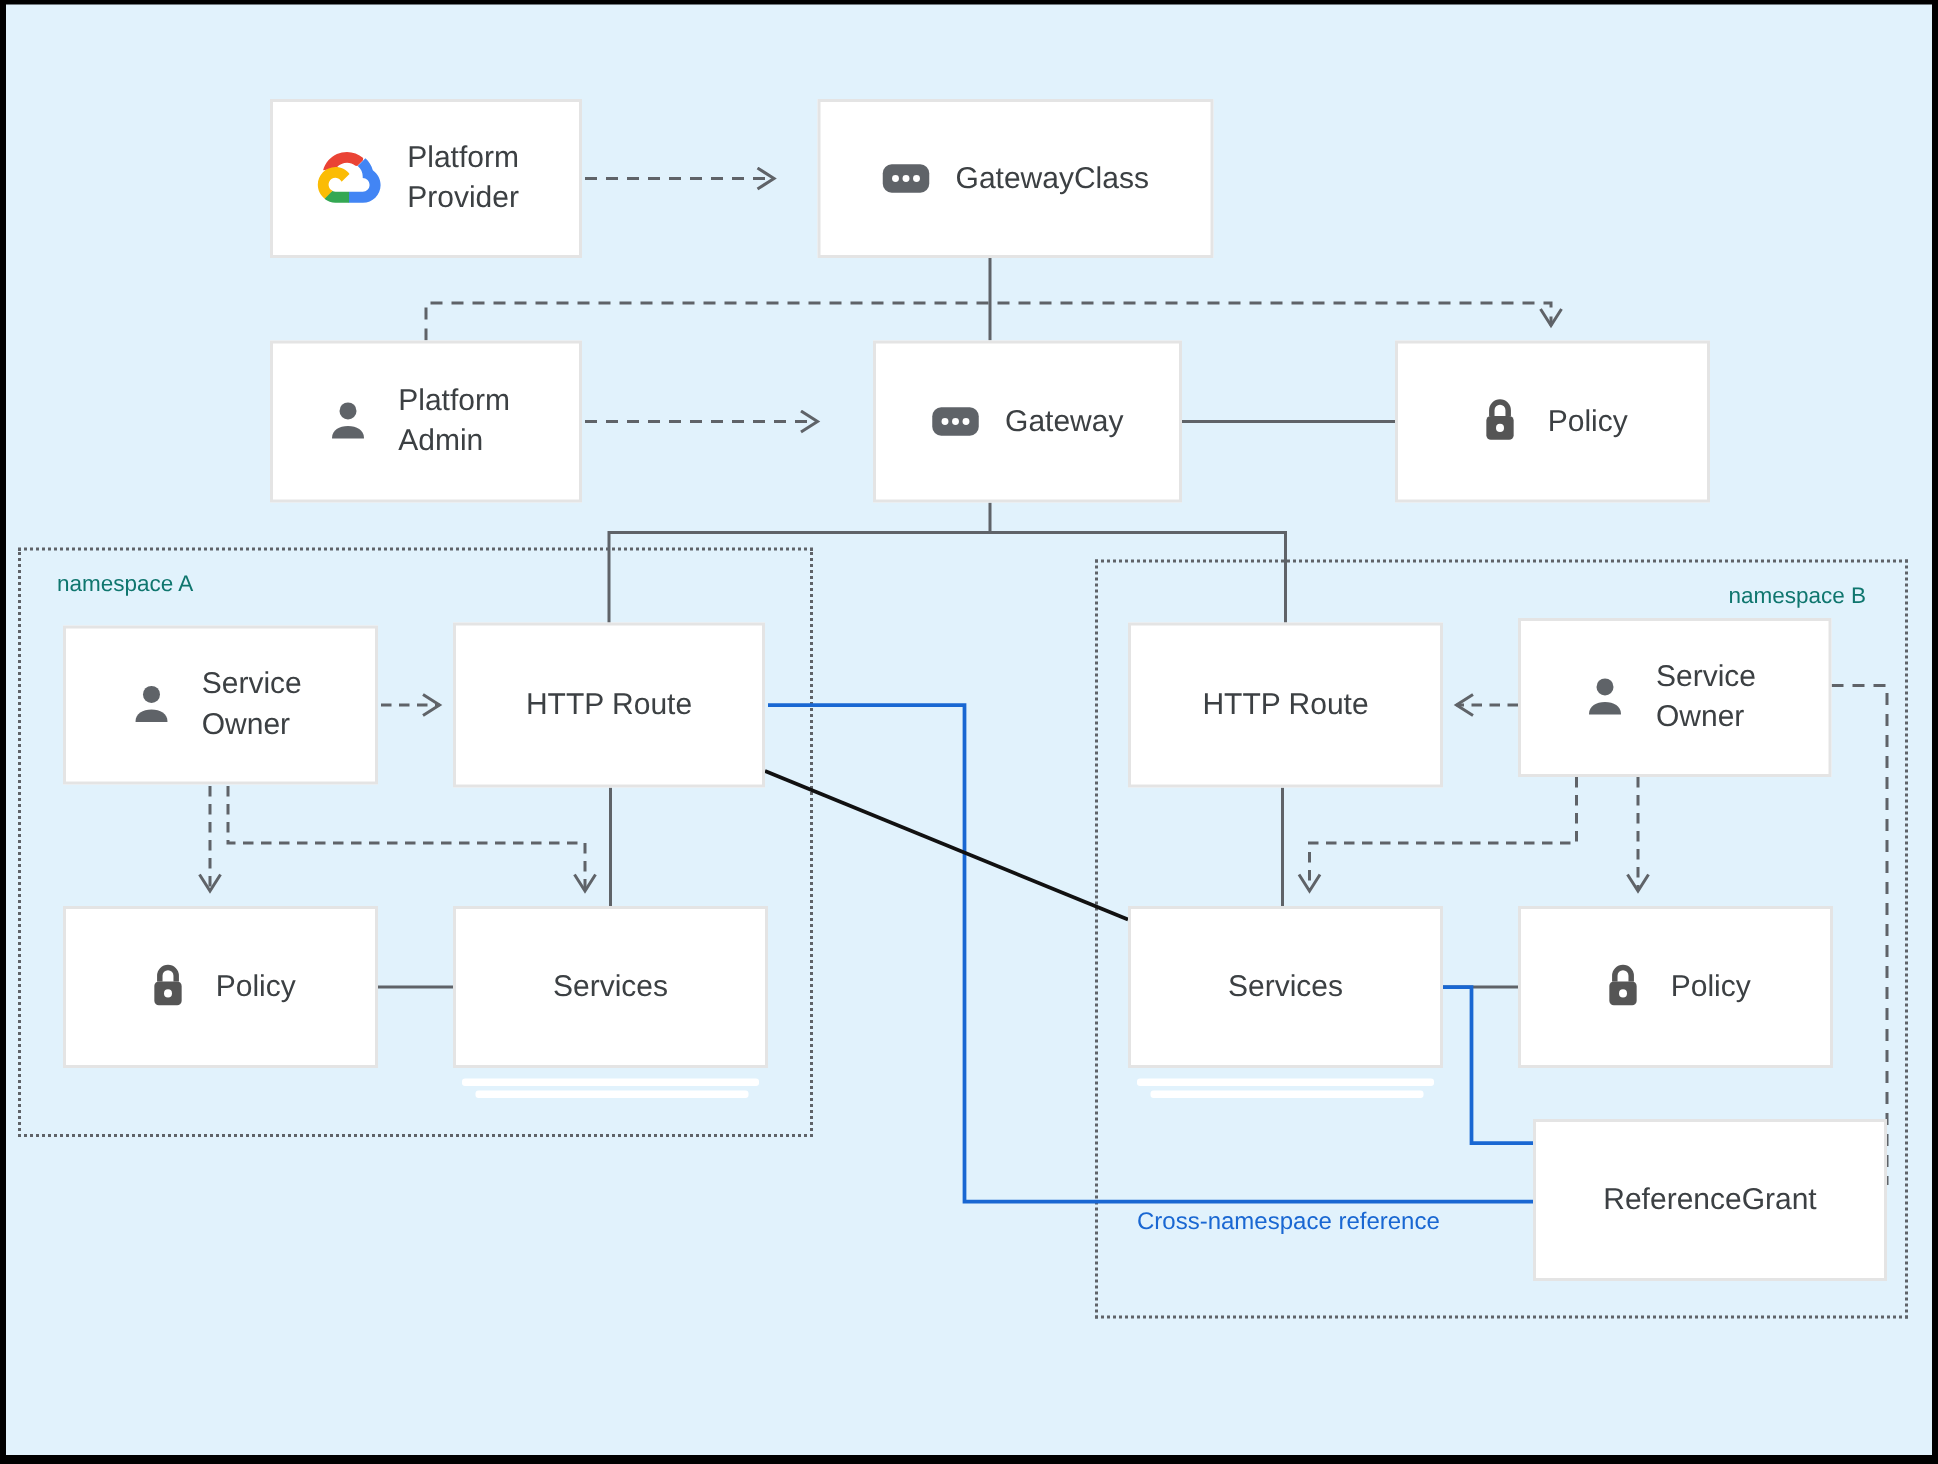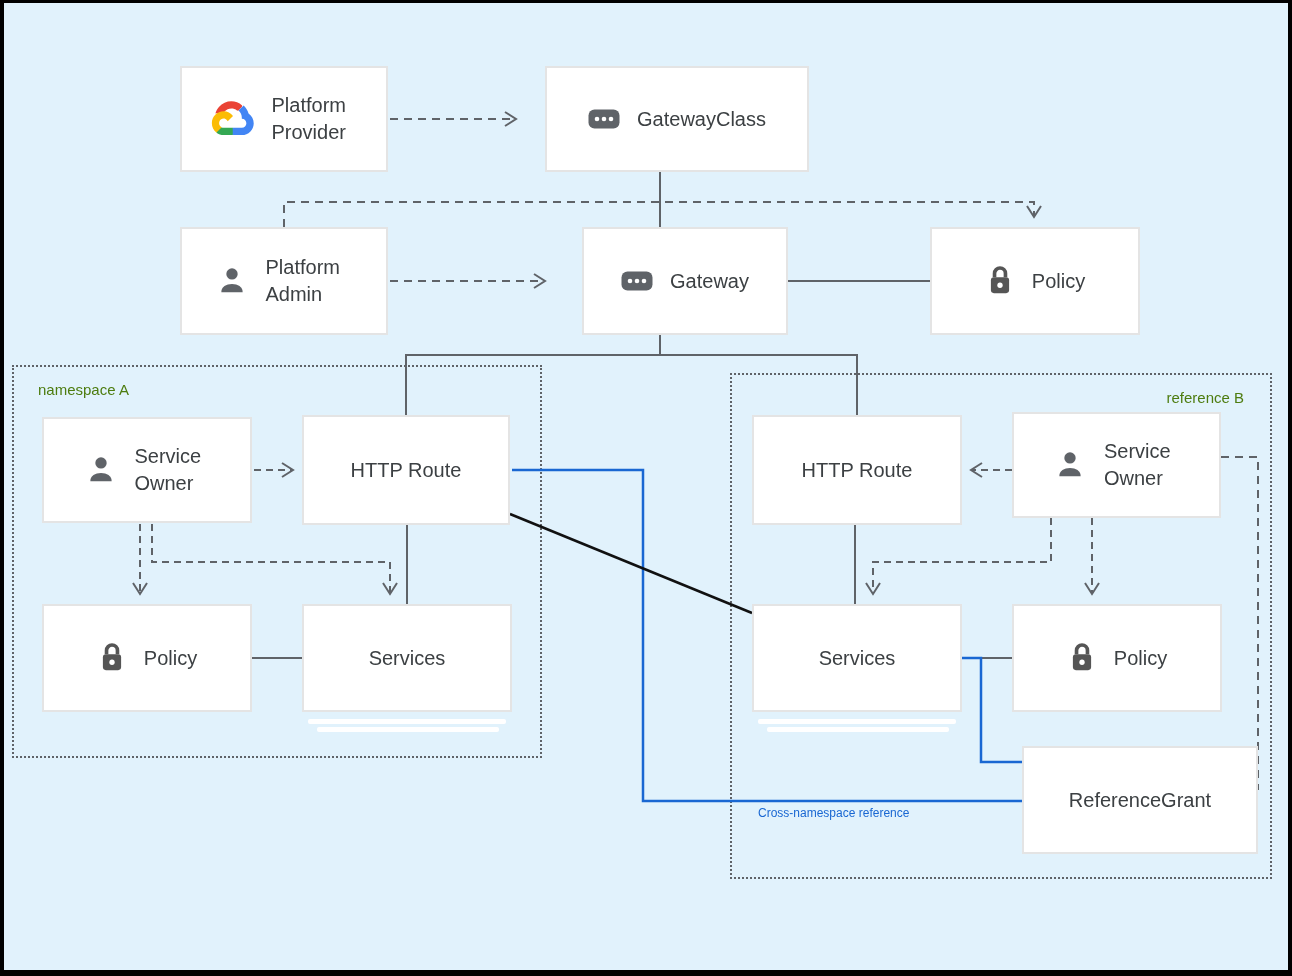--- a/index.html
+++ b/index.html
@@ -4,21 +4,21 @@
 <style>
   html,body{margin:0;padding:0;background:#f0f0f0;font-family:"Liberation Sans",sans-serif;}
   .canvas{
     position:relative;width:1292px;height:976px;box-sizing:border-box;
     background:#e1f2fc;border:solid #000;border-width:3px 4px 6px 4px;overflow:hidden;
   }
   .wires{position:absolute;left:-4px;top:-3px;pointer-events:none;}
   .ns{position:absolute;border:2px dotted #5f6368;box-sizing:border-box;}
   #ns-a{left:8px;top:362px;width:530px;height:393px;}
   #ns-b{left:726px;top:370px;width:542px;height:506px;}
-  .ns-label{position:absolute;font-size:15px;color:#4d7c0f;}
+  .ns-label{position:absolute;font-size:15px;color:#0f766e;}
   .ns-label.tl{left:24px;top:14px;}
   .ns-label.tr{right:26px;top:14px;}
   .node{
     position:absolute;background:#fff;border:2px solid #e4e4e4;box-sizing:border-box;
     display:flex;align-items:center;justify-content:center;gap:17px;
     color:#3c4043;font-size:20px;line-height:1.35;
   }
   .lbl{white-space:pre-line;}
   .lbl.narrow{width:88px;}
   .lbl.narrow-sm{width:76px;}
@@ -32,32 +32,32 @@
   #n-service-owner-a{left:38px;top:414px;width:210px;height:106px;}
   #n-http-route-a{left:298px;top:412px;width:208px;height:110px;}
   #n-policy-a{left:38px;top:601px;width:210px;height:108px;}
   #n-services-a{left:298px;top:601px;width:210px;height:108px;}
   #n-http-route-b{left:748px;top:412px;width:210px;height:110px;}
   #n-service-owner-b{left:1008px;top:409px;width:209px;height:106px;}
   #n-services-b{left:748px;top:601px;width:210px;height:108px;}
   #n-policy-b{left:1008px;top:601px;width:210px;height:108px;}
   #n-reference-grant{left:1018px;top:743px;width:236px;height:108px;}
   .stack-bar{position:absolute;height:5px;background:#ffffff;border-radius:2px;}
-  .annotation{position:absolute;left:754px;top:803px;font-size:12px;color:#1967d2;}
+  .annotation{position:absolute;left:754px;top:803px;font-size:16px;color:#1967d2;}
 </style>
 </head>
 <body>
 
 <div class="canvas">
 
   <div class="ns" id="ns-a">
     <span class="ns-label tl">namespace A</span>
   </div>
   <div class="ns" id="ns-b">
-    <span class="ns-label tr">reference B</span>
+    <span class="ns-label tr">namespace B</span>
   </div>
 
   <svg class="wires" width="1292" height="976" viewBox="0 0 1292 976">
     <defs>
       <marker id="chev" markerUnits="userSpaceOnUse" markerWidth="18" markerHeight="18" refX="13" refY="8" orient="auto">
         <path d="M2 1 L13 8 L2 15" fill="none" stroke="#5f6368" stroke-width="2"></path>
       </marker>
     </defs>
     <g stroke="#5f6368" stroke-width="2" fill="none">
       <path d="M390 119 H516" stroke-dasharray="8 6" marker-end="url(#chev)"></path>

